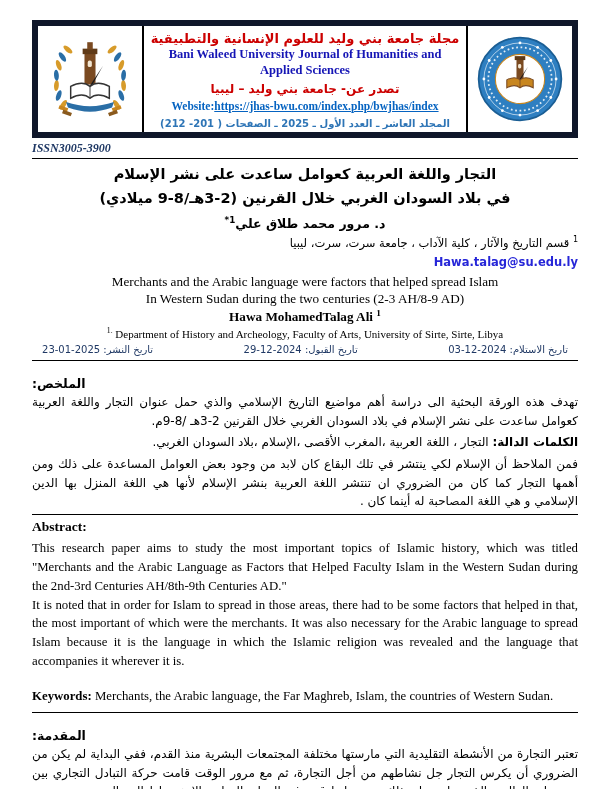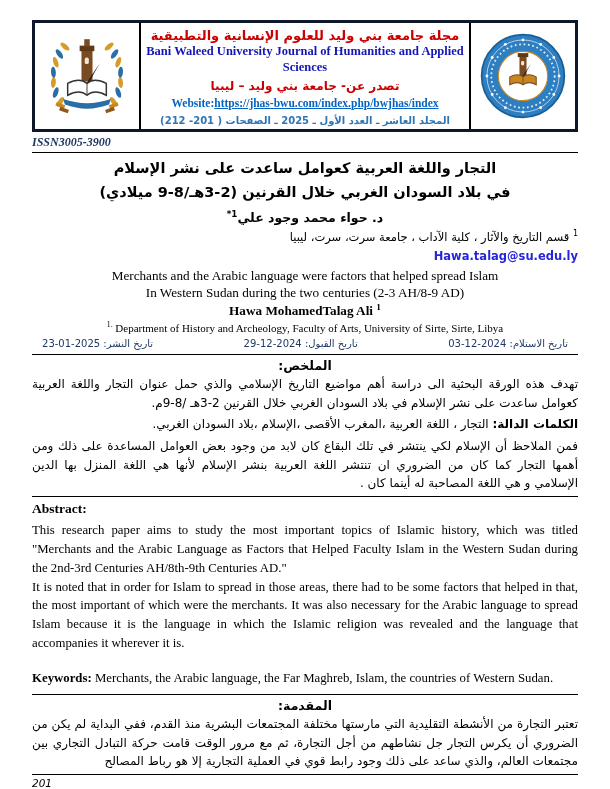--- a/index.html
+++ b/index.html
@@ -4,21 +4,21 @@
 <style>
   html,body{margin:0;padding:0;background:#fff;}
   .page{
     width:610px;height:789px;box-sizing:border-box;
     background:#fff;color:#000;
     padding:20px 32px 0 32px;
     font-family:"Liberation Serif",serif;
     overflow:hidden;position:relative;
   }
   
-  .header-box{display:flex;border:3px solid #0f172a;align-items:stretch;}
+  .header-box{display:flex;border:6px solid #0f172a;align-items:stretch;}
   .logo-cell{width:106px;display:flex;align-items:center;justify-content:center;
     padding:4px 2px;box-sizing:border-box;background:#fff;}
   .logo-cell.left{border-right:2px solid #000;}
   .logo-cell.right{border-left:2px solid #000;}
   .header-center{flex:1;text-align:center;padding:5px 4px 3px;box-sizing:border-box;}
   .journal-ar{color:#cc0000;font-weight:bold;font-size:13px;
     font-family:"DejaVu Sans",sans-serif;direction:rtl;line-height:1.25;}
   .journal-en{color:#1515b5;font-weight:bold;font-size:12.5px;line-height:1.25;margin-top:0;}
   .publisher{color:#cc0000;font-weight:bold;font-size:12px;
     font-family:"DejaVu Sans",sans-serif;direction:rtl;margin-top:3px;}
@@ -40,22 +40,22 @@
   .email-link{color:#2626d8;font-weight:bold;font-size:11.5px;
     font-family:"DejaVu Sans",sans-serif;text-decoration:none;cursor:pointer;}
   .title-en{text-align:center;font-size:13.2px;line-height:1.3;margin-top:3px;}
   .author-en{text-align:center;font-weight:bold;font-size:13.2px;margin-top:1px;}
   .affil-en{text-align:center;font-size:11px;margin-top:1px;}
   .dates-row{display:flex;direction:rtl;justify-content:space-between;
     color:#1f3864;font-size:10px;font-family:"DejaVu Sans",sans-serif;
     padding:4px 10px 3px 10px;}
   .date-item{white-space:nowrap;}
   
-  .sec-head-ar{font-weight:bold;font-size:12.5px;text-align:center;direction:rtl;
-    font-family:"DejaVu Sans",sans-serif;margin:3px 0 2px;}
+  .sec-head-ar{font-weight:bold;font-size:12.5px;text-align:left;direction:rtl;
+    font-family:"DejaVu Sans",sans-serif;margin:15px 0 2px;}
   .body-ar{font-size:12px;font-family:"DejaVu Sans",sans-serif;direction:rtl;
     text-align:justify;line-height:1.55;margin:0 0 3px;}
   .kw-ar b{font-weight:bold;}
   .sec-head-en{font-weight:bold;font-size:13.5px;margin:4px 0 4px;}
   .body-en{font-size:12.8px;text-align:justify;line-height:1.48;margin:0;}
   .kw-en{margin-top:16px;}
   .pagenum{font-style:italic;font-size:10.5px;font-family:"DejaVu Sans",sans-serif;
     margin-top:1px;}
   sup{font-size:70%;}
 </style>
@@ -151,21 +151,21 @@
 
   <div class="issn">ISSN3005-3900</div>
   <hr class="rule">
 
   <div class="title-ar">
     <div>التجار واللغة العربية كعوامل ساعدت على نشر الإسلام</div>
     <div>في بلاد السودان الغربي خلال القرنين (2-3هـ/8-9 ميلادي)</div>
   </div>
 
   <div class="author-ar">
-    <span>د. حواء محمد وجود علي</span><sup>1*</sup>
+    <span>د. مرور محمد طلاق علي</span><sup>1*</sup>
   </div>
 
   <div class="affil-ar">
     <sup>1</sup>
     <span>قسم التاريخ والآثار ، كلية الآداب ، جامعة سرت، سرت، ليبيا</span>
   </div>
 
   <div class="email-line">
     <a class="email-link">Hawa.talag@su.edu.ly</a>
   </div>

